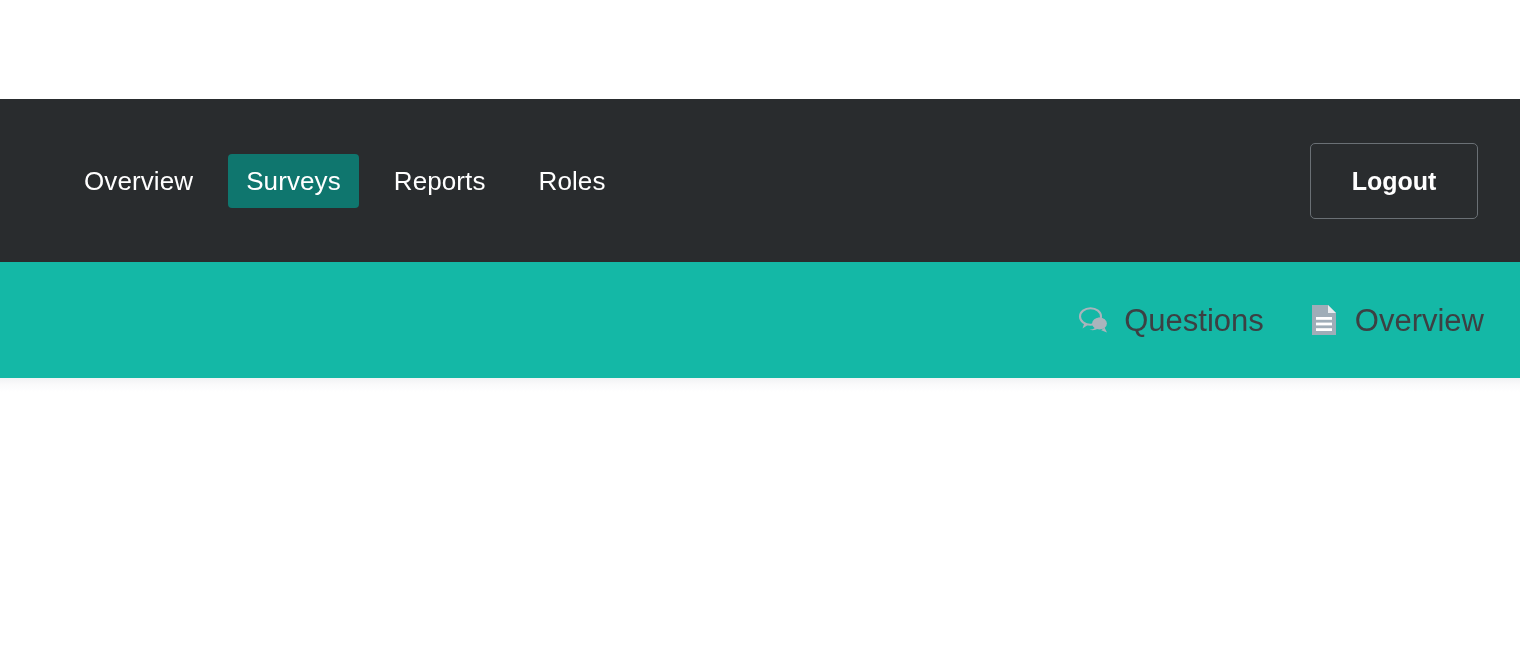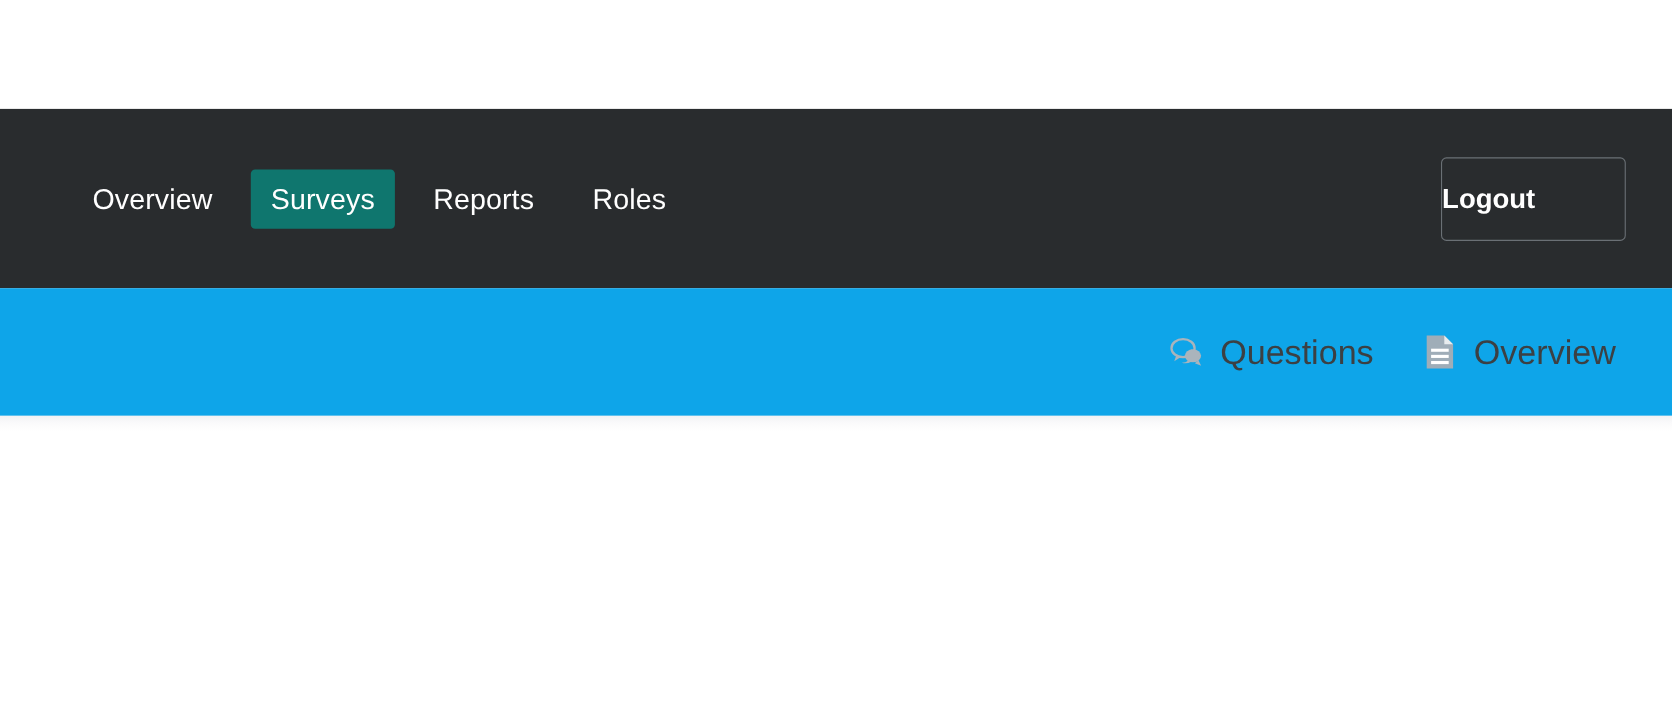--- a/index.html
+++ b/index.html
@@ -75,39 +75,39 @@
     width: 168px;
     height: 76px;
     border: 1px solid #6a7075;
     border-radius: 5px;
     background: transparent;
     color: #ffffff;
     font-family: "Liberation Sans", sans-serif;
     font-size: 25px;
     font-weight: bold;
     line-height: 74px;
-    text-align: left;
+    text-align: center;
     padding: 0;
     margin-right: 2px;
     cursor: pointer;
   }
 
   
   .subnav {
     position: absolute;
     left: 0;
     top: 262px;
     width: 1520px;
     height: 116px;
-    background: #0ea5e9;
+    background: #14b8a6;
     display: flex;
     align-items: center;
     justify-content: flex-end;
     box-sizing: border-box;
-    padding-right: 51px;
+    padding-right: 36px;
   }
 
   .subnav-item {
     display: flex;
     align-items: center;
     gap: 13px;
     margin-left: 42px;
     text-decoration: none;
     white-space: nowrap;
     cursor: pointer;

